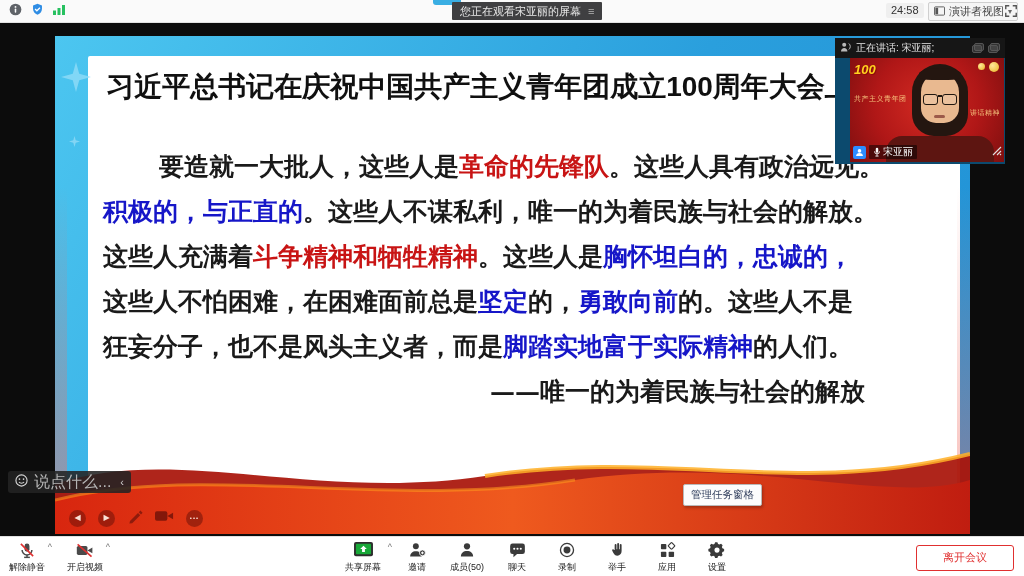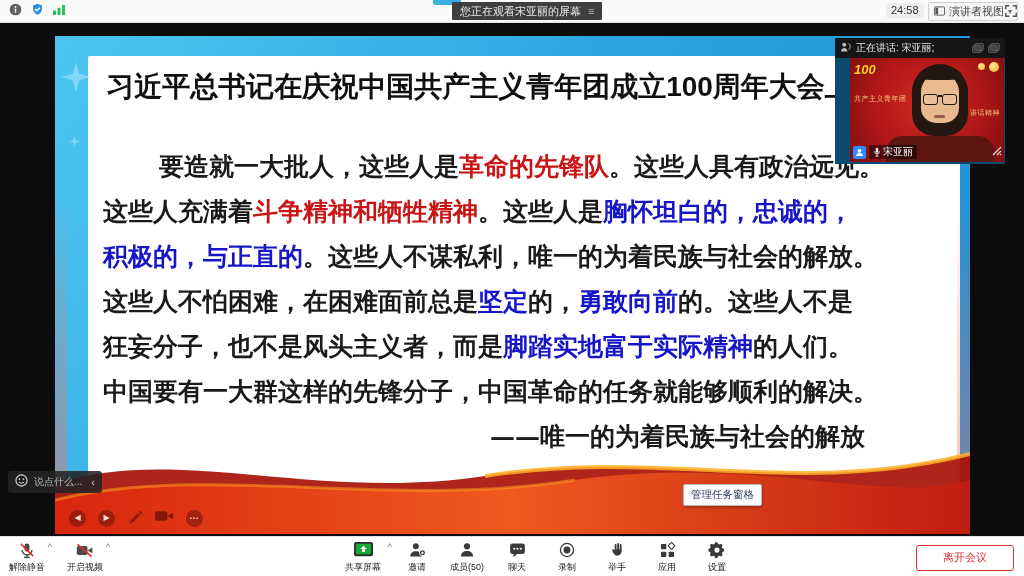--- a/index.html
+++ b/index.html
@@ -38,21 +38,21 @@
   .c-black{color:#1a1a1a;} .c-red{color:#c81414;} .c-blue{color:#1616c8;}
   .ctrl-bar{position:absolute;left:14px;top:472px;display:flex;align-items:center;gap:12px;}
   .ctrl-circle{width:17px;height:17px;border-radius:50%;background:rgba(110,18,10,.55);display:flex;
                align-items:center;justify-content:center;color:rgba(255,236,226,.95);font-size:8px;line-height:1;}
   .ctrl-ellipsis{font-size:6px;letter-spacing:1px;}
   .sl-tooltip{position:absolute;left:628px;top:448px;background:#fcfcfc;border:1px solid #b9b9b9;border-radius:2px;
               padding:3px 7px;font-size:10.5px;color:#33405e;box-shadow:1px 2px 3px rgba(0,0,0,.25);}
   
   .chat-bubble{position:absolute;left:8px;top:471px;height:22px;display:flex;align-items:center;gap:6px;
                background:rgba(35,35,35,.88);border-radius:3px;padding:0 7px;}
-  .chat-bubble .ph{font-size:10px;color:#b5b5b5;}
+  .chat-bubble .ph{font-size:16px;color:#b5b5b5;}
   .chat-bubble .clps{font-size:11px;color:#cfcfcf;margin-left:3px;}
   
   .vpanel{position:absolute;left:835px;top:38px;width:170px;height:126px;background:#0c4a6e;}
   .vhead{position:relative;height:20px;background:#161616;display:flex;align-items:center;gap:4px;padding:0 5px;}
   .vhead .lbl{font-size:10px;color:#e6e6e6;flex:1;white-space:nowrap;overflow:hidden;}
   .popouts{display:flex;gap:4px;opacity:.55;}
   .vbody{position:relative;height:104px;margin:0 1px 1px 15px;overflow:hidden;
          background:radial-gradient(circle at 50% 45%,#d32a22 0%,#b01717 55%,#7e0f0f 100%);}
   .logo100{position:absolute;left:4px;top:4px;font-size:13px;font-weight:bold;font-style:italic;color:#ffd21e;
            text-shadow:1px 1px 0 #8c0b0b;}
@@ -140,25 +140,24 @@
     </svg>
     <svg class="star" style="left:14px;top:100px;opacity:.5;" width="11" height="11" viewBox="0 0 28 28">
       <path d="M14 0 L17 11 L28 14 L17 17 L14 28 L11 17 L0 14 L11 11 Z" fill="#bfeafb"></path>
     </svg>
     <div class="edge-l"></div>
     <div class="edge-r"></div>
 
     <div class="slide-title">习近平总书记在庆祝中国共产主义青年团成立100周年大会上的讲话</div>
     <div class="slide-body">
         <div class="bline ind"><span class="c-black">要造就一大批人，这些人是</span><span class="c-red">革命的先锋队</span><span class="c-black">。这些人具有政治远见。</span></div>
+        <div class="bline"><span class="c-blue">积极的，与正直的</span><span class="c-black">。这些人不谋私利，唯一的为着民族与社会的解放。</span></div>
         <div class="bline"><span class="c-black">这些人充满着</span><span class="c-red">斗争精神和牺牲精神</span><span class="c-black">。这些人是</span><span class="c-blue">胸怀坦白的，忠诚的，</span></div>
-        <div class="bline"><span class="c-blue">积极的，与正直的</span><span class="c-black">。这些人不谋私利，唯一的为着民族与社会的解放。</span></div>
         <div class="bline"><span class="c-black">这些人不怕困难，在困难面前总是</span><span class="c-blue">坚定</span><span class="c-black">的，</span><span class="c-blue">勇敢向前</span><span class="c-black">的。这些人不是</span></div>
         <div class="bline"><span class="c-black">狂妄分子，也不是风头主义者，而是</span><span class="c-blue">脚踏实地富于实际精神</span><span class="c-black">的人们。</span></div>
-        <div class="bline"><span class="c-black">中国要有一大群这样的先锋分子，中国革命的任务就能够顺利的解决。</span></div>
         <div class="bline r"><span class="c-black">——唯一的为着民族与社会的解放</span></div>
       </div>
 
     <svg class="waves" viewBox="0 0 915 120" preserveAspectRatio="none">
       <defs>
         <linearGradient id="wg2" x1="0" y1="0" x2="1" y2="0">
           <stop offset="0" stop-color="#d8260f"></stop>
             <stop offset=".5" stop-color="#ef5a1e"></stop>
             <stop offset="1" stop-color="#c01d10"></stop>
         </linearGradient>

